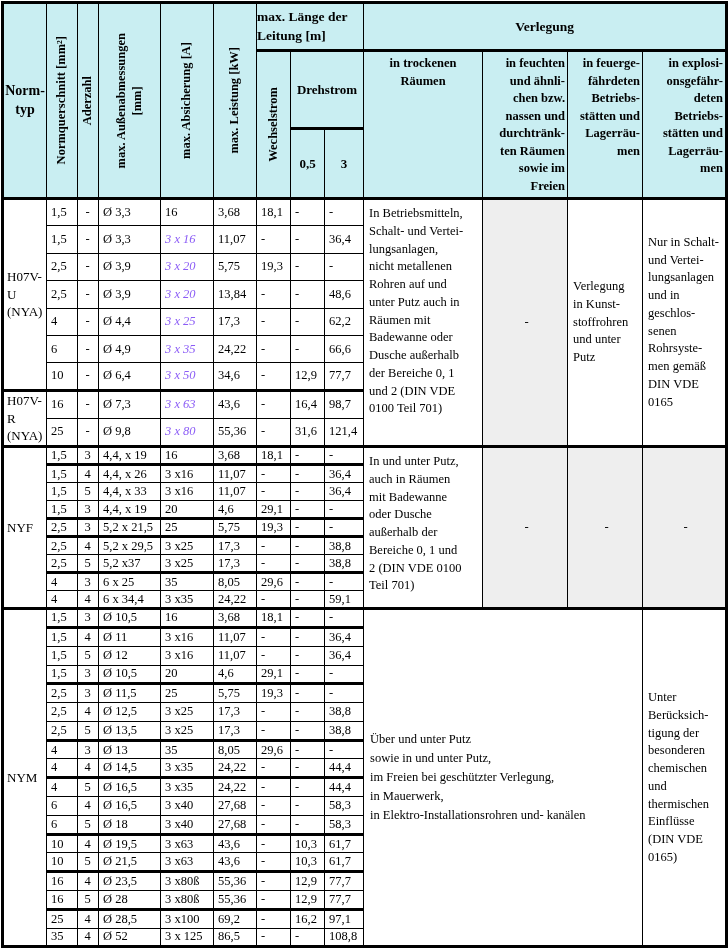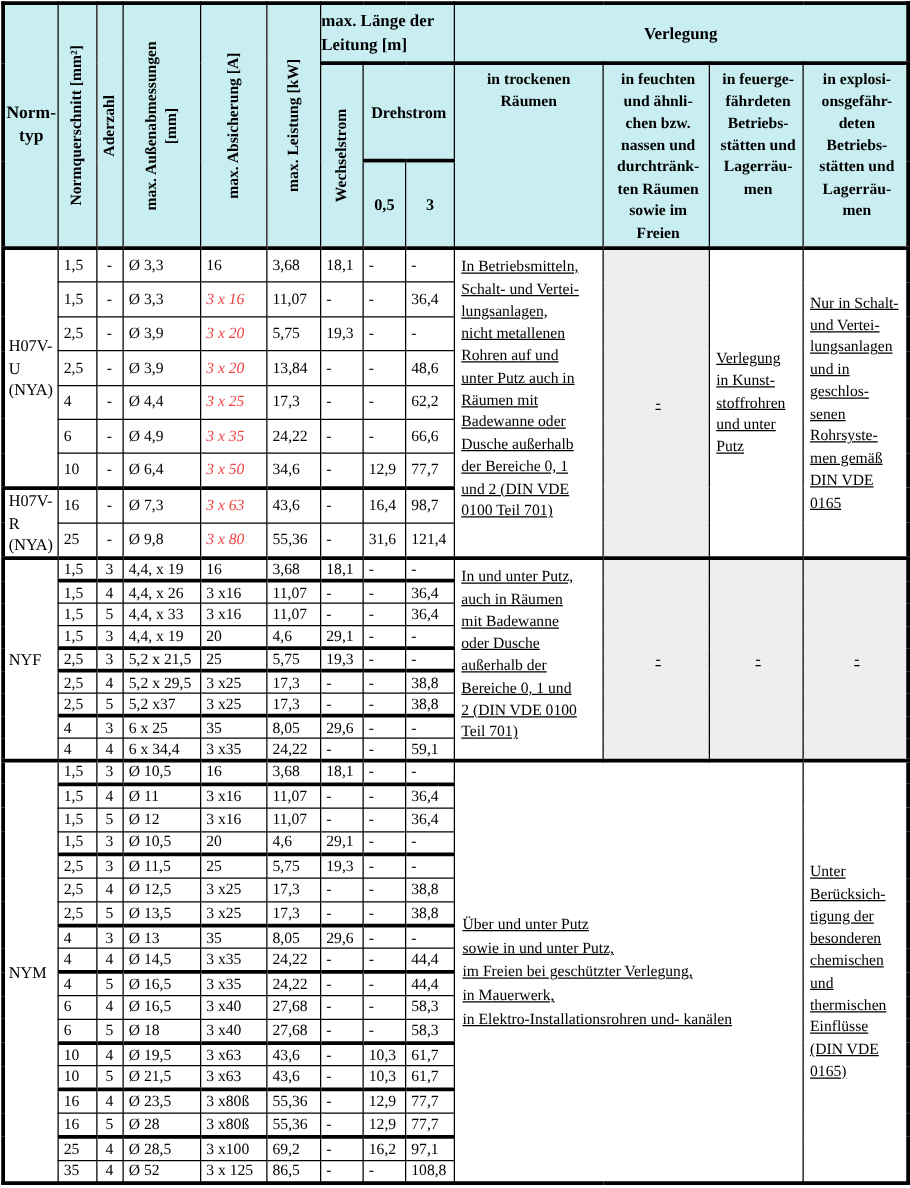--- a/index.html
+++ b/index.html
@@ -32,32 +32,32 @@
     white-space:pre-line;
     font-size:12.5px;
     line-height:1.25;
     max-height:192px;
   }
   th.mlaenge { white-space:pre-line; font-size:13.5px; line-height:1.35; text-align:left; vertical-align:middle; border-bottom:3px solid #000; }
   th.verleg  { font-size:13.5px; text-align:center; vertical-align:middle; border-bottom:3px solid #000; }
   tr.hr3 > th { border-top:3px solid #000; font-size:13px; text-align:center; vertical-align:middle; }
   th.vcol {
     white-space:pre-line; font-size:12.5px; line-height:1.4;
-    text-align:center; vertical-align:top; padding:3px 2px 0 5px;
+    text-align:right; vertical-align:top; padding:3px 2px 0 5px;
   }
   th.vc0 { text-align:center; padding-left:2px; }
   th.dreh { font-size:13px; text-align:center; vertical-align:middle; }
   
   tbody td { font-size:12.5px; padding:0 1px 0 4px; vertical-align:middle; line-height:1.05; background:#fff; }
   td.normtyp { white-space:pre-line; font-size:13px; line-height:1.35; vertical-align:middle; padding-left:3px;margin-top:36px; }
   td.c-ader { text-align:center; padding-left:0; }
-  td.fi { font-style:italic; color:#ef4444; }
+  td.fi { font-style:italic; color:#8b5cf6; }
   td.vb {
     white-space:pre-line; font-size:12.5px; line-height:1.42;
-    vertical-align:middle; padding:3px 2px 3px 5px;text-decoration:underline;
+    vertical-align:middle; padding:3px 2px 3px 5px;
   }
   td.vb.top { vertical-align:top; padding-top:5px; }
   td.vb.gray { background:var(--gray-bg); text-align:center; vertical-align:middle; }
   td.vb.nym-merged { line-height:1.52; padding-left:6px; }
   
   tr.tt > td { border-top:3px solid #000; }
 </style>
 </head>
 <body>
 

